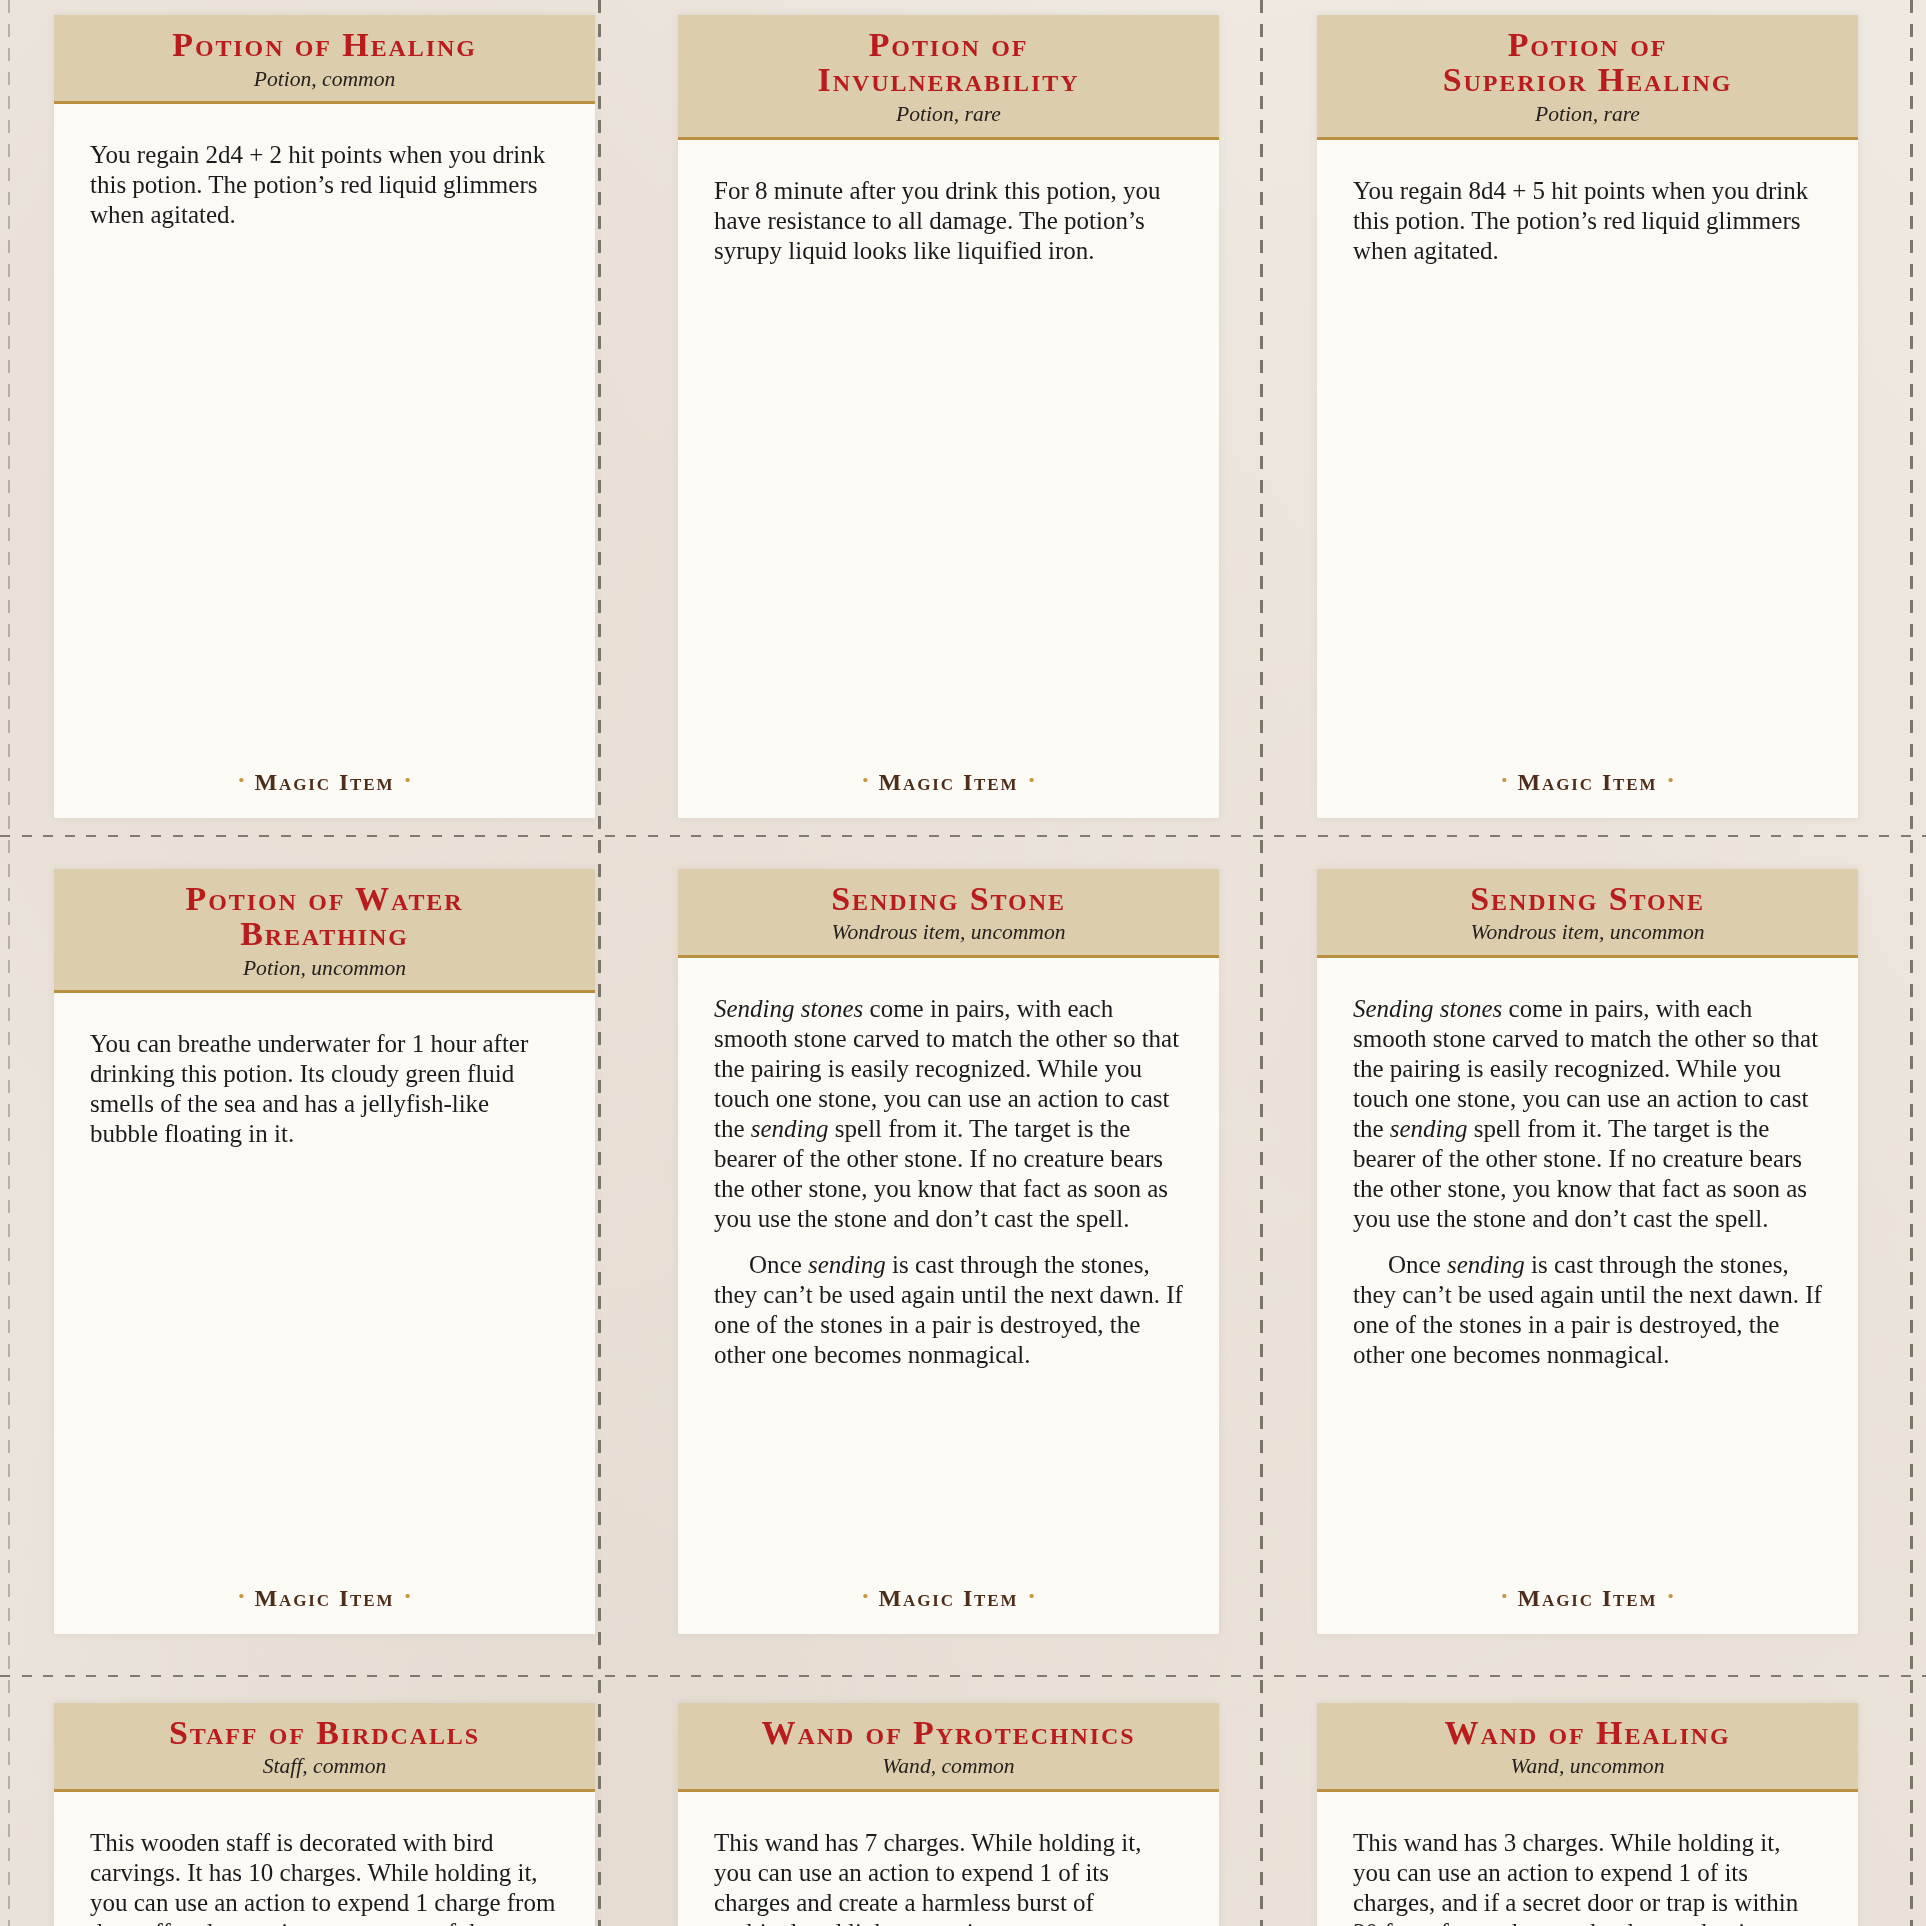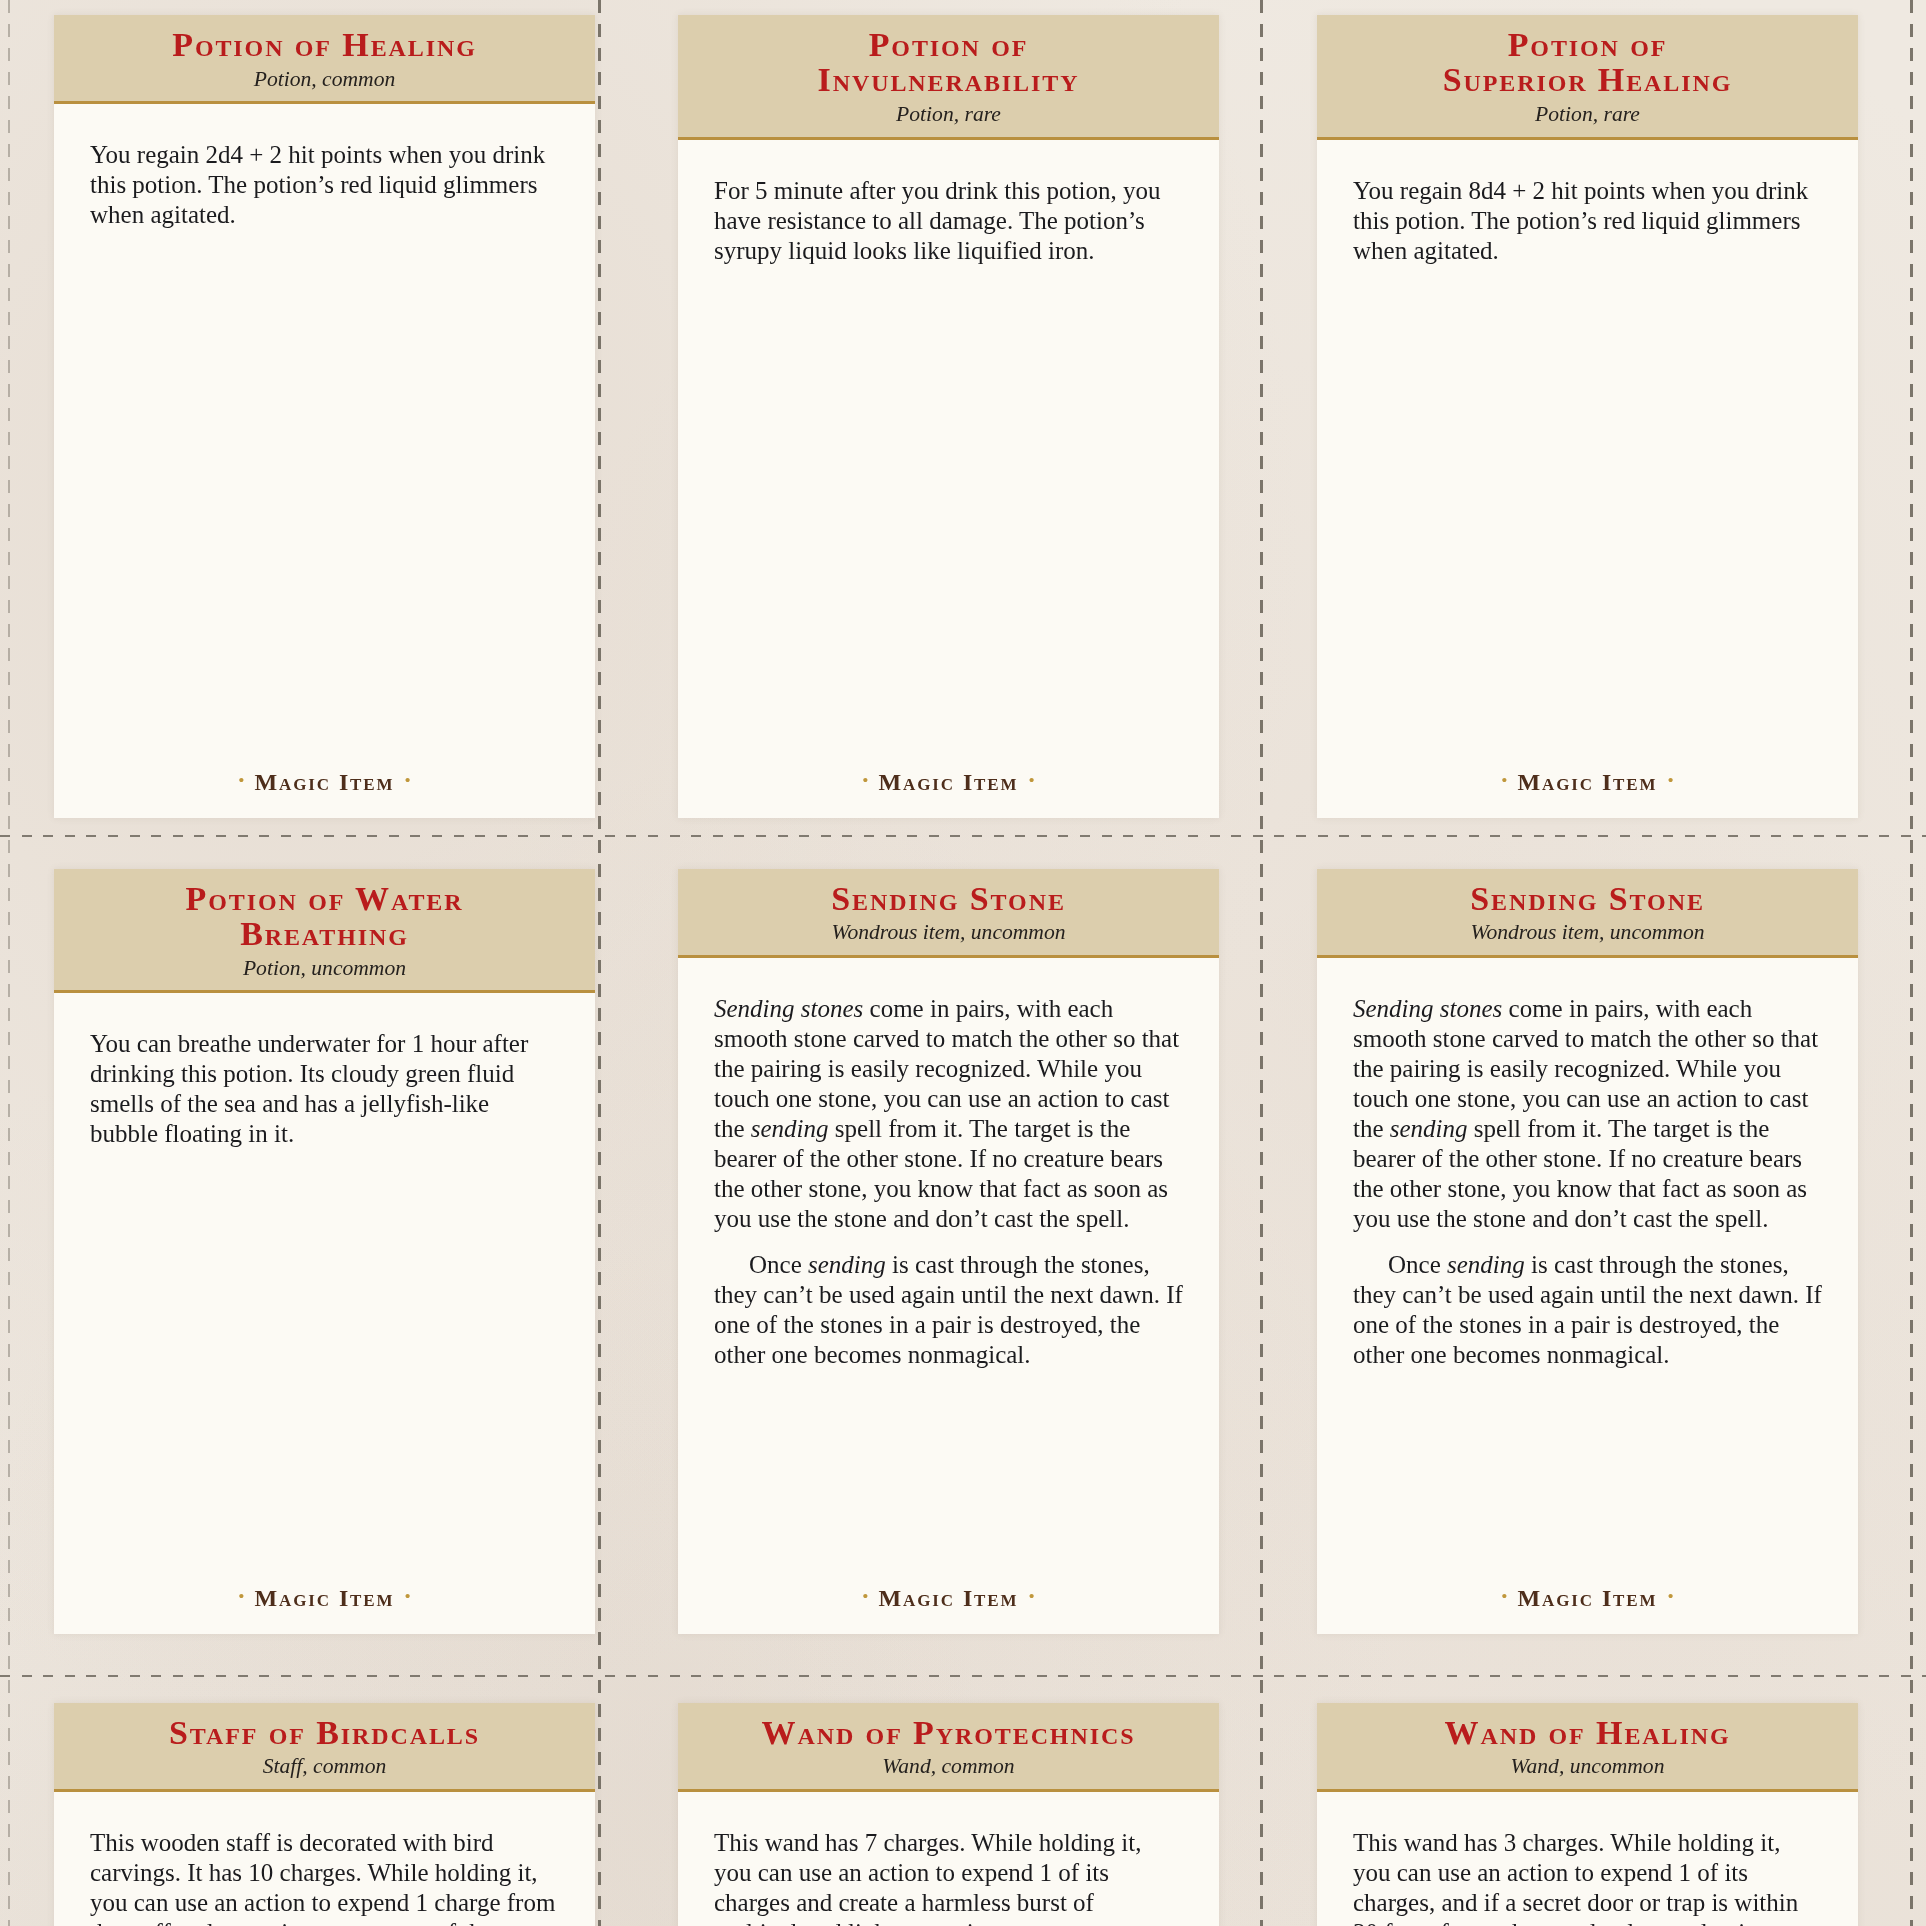--- a/index.html
+++ b/index.html
@@ -123,35 +123,35 @@
     </footer>
   </section>
 
   <section class="card col1 row0">
     <header class="card-header">
       <h2 class="card-title">Potion of
 Invulnerability</h2>
       <div class="card-subtitle">Potion, rare</div>
     </header>
     <div class="card-body">
-          <p>For 5 minute after you drink this potion, you have resistance to all damage. The potion’s syrupy liquid looks like liquified iron.</p>
+          <p>For 8 minute after you drink this potion, you have resistance to all damage. The potion’s syrupy liquid looks like liquified iron.</p>
         </div>
     <footer class="card-footer">
       <span class="dot">•</span><span class="footer-label">Magic Item</span><span class="dot">•</span>
     </footer>
   </section>
 
   <section class="card col2 row0">
     <header class="card-header">
       <h2 class="card-title">Potion of
 Superior Healing</h2>
       <div class="card-subtitle">Potion, rare</div>
     </header>
     <div class="card-body">
-          <p>You regain 8d4 + 2 hit points when you drink this potion. The potion’s red liquid glimmers when agitated.</p>
+          <p>You regain 8d4 + 5 hit points when you drink this potion. The potion’s red liquid glimmers when agitated.</p>
         </div>
     <footer class="card-footer">
       <span class="dot">•</span><span class="footer-label">Magic Item</span><span class="dot">•</span>
     </footer>
   </section>
 
   <section class="card col0 row1">
     <header class="card-header">
       <h2 class="card-title">Potion of Water
 Breathing</h2>

